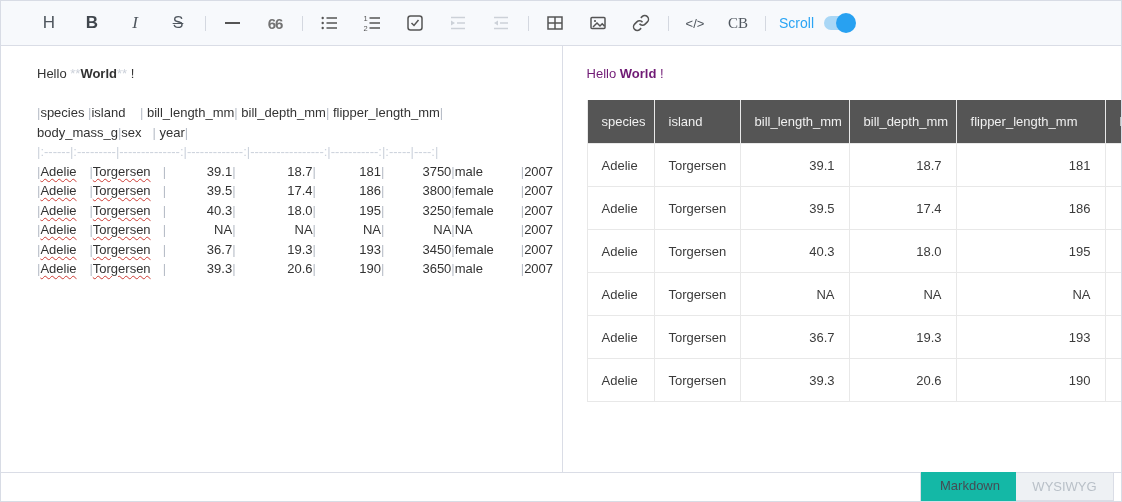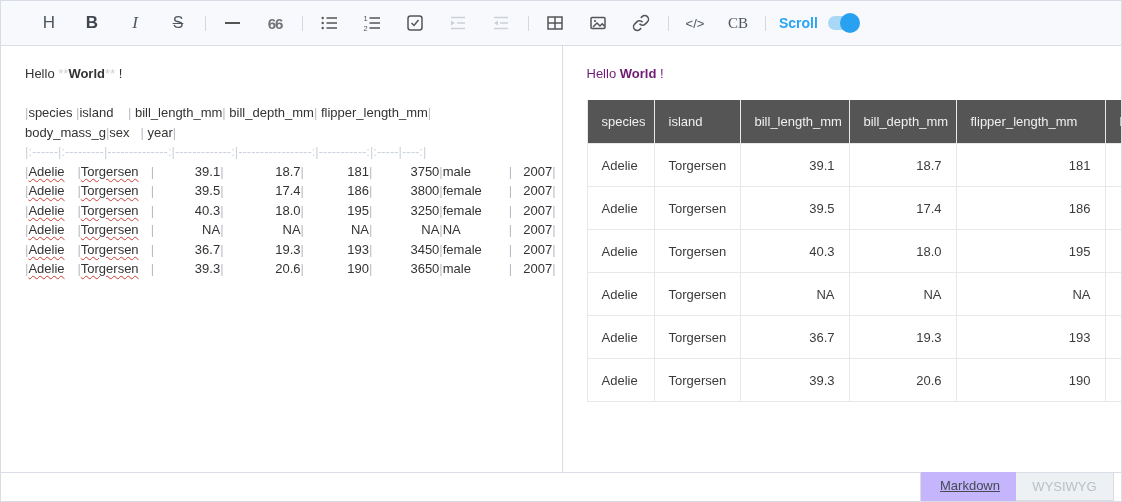--- a/index.html
+++ b/index.html
@@ -22,46 +22,46 @@
   .glyph-h { font-size:17px; font-weight:400; color:#4f565e; }
   .glyph-b { font-size:17px; font-weight:700; color:#40464d; }
   .glyph-i { font-family:"Liberation Serif","DejaVu Serif",serif; font-style:italic; font-size:17px; color:#4f565e; }
   .glyph-s { font-size:16px; text-decoration:line-through; color:#4f565e; }
   .glyph-quote { font-size:15px; letter-spacing:-1px; color:#737373; font-weight:700;text-align:center; }
   .glyph-code { font-size:13px; color:#4f565e; letter-spacing:0; }
   .glyph-cb { font-size:15px; color:#4f565e;font-family:Liberation Serif, serif; }
   .hr-line { display:inline-block; width:15px; border-top:2px solid #555; }
   .tb-btn svg { display:block; }
   .scroll-wrap { display:flex; align-items:center; margin-left:3px; }
-  .scroll-label { color:#2aa4f4; font-size:14px; margin-right:10px;font-weight:bold; }
+  .scroll-label { color:#2aa4f4; font-size:14px; margin-right:10px; }
   .toggle { position:relative; width:30px; height:14px; background:#a9d7f6; border-radius:7px; cursor:pointer; }
   .toggle .knob { position:absolute; right:-2px; top:-3px; width:20px; height:20px; border-radius:50%; background:#28a1f1; }
   
   .main { display:flex; height:426px; }
   .pane-md {
     width:562px; height:100%; border-right:1px solid #dadde6;
-    padding:18px 10px 0 24px; overflow:hidden; cursor:text;
+    padding:18px 10px 0 36px; overflow:hidden; cursor:text;
   }
   .pane-preview { width:559px; height:100%; padding:18px 0 0 24px; overflow:hidden; }
   
   .md-line { font-size:13px; line-height:19.5px; color:#333; white-space:pre; }
   .md-marker { color:#ccd1da; }
   .md-bold { font-weight:700; }
   .pipe { color:#b7bdc7; }
   .md-sep { color:#ccd2dc; font-size:13px; line-height:19.5px; white-space:pre; }
   .md-row { font-size:13px; line-height:19.5px; color:#333; white-space:pre; }
   .md-cell { display:inline-block; vertical-align:bottom; }
   .md-cell.c0 { width:49px; text-align:left; }
   .md-cell.c1 { width:70px; text-align:left; }
   .md-cell.c2 { width:66px; text-align:right; }
   .md-cell.c3 { width:77px; text-align:right; }
   .md-cell.c4 { width:65px; text-align:right; }
   .md-cell.c5 { width:67px; text-align:right; }
   .md-cell.c6 { width:66px; text-align:left; }
-  .md-cell.c7 { width:40px; text-align:right; }
+  .md-cell.c7 { width:40px; }
   .spell {
     text-decoration:underline; text-decoration-style:wavy;
     text-decoration-color:#cc3b33; text-decoration-thickness:1px; text-underline-offset:2px;
   }
   
   .pv-hello { font-size:13px; line-height:19.5px; color:#701a75; white-space:pre; }
   .pv-table { border-collapse:collapse; table-layout:fixed; margin-top:16px; width:638px; }
   .pv-table th {
     background:#555555; color:#f0f0f0; font-weight:400; font-size:13px;
     height:44px; padding:0 14px; text-align:left; border:1px solid #e8e8e8; border-top:none;
@@ -75,22 +75,22 @@
   
   .mode-switch {
     position:absolute; left:0; right:0; bottom:0; height:29px;
     background:#fff; border-top:1px solid #dadde6;
   }
   .ms-tab {
     position:absolute; top:-1px; height:29px; line-height:28px; text-align:center;
     font-size:13px; cursor:pointer;
   }
   .ms-tab.active {
-    left:919px; width:100px; background:#c4b5fd; color:#454c54;
-    border-left:1px solid #dadde6; border-right:1px solid #dadde6;text-decoration:underline;
+    left:919px; width:100px; background:#14b8a6; color:#454c54;
+    border-left:1px solid #dadde6; border-right:1px solid #dadde6;
   }
   .ms-tab.inactive {
     left:1015px; width:98px; background:#eef1f4; color:#b9c0c8;
     border:1px solid #dadde6; border-left:none;
   }
 </style>
 </head>
 <body>
 
 <div id="editor">

